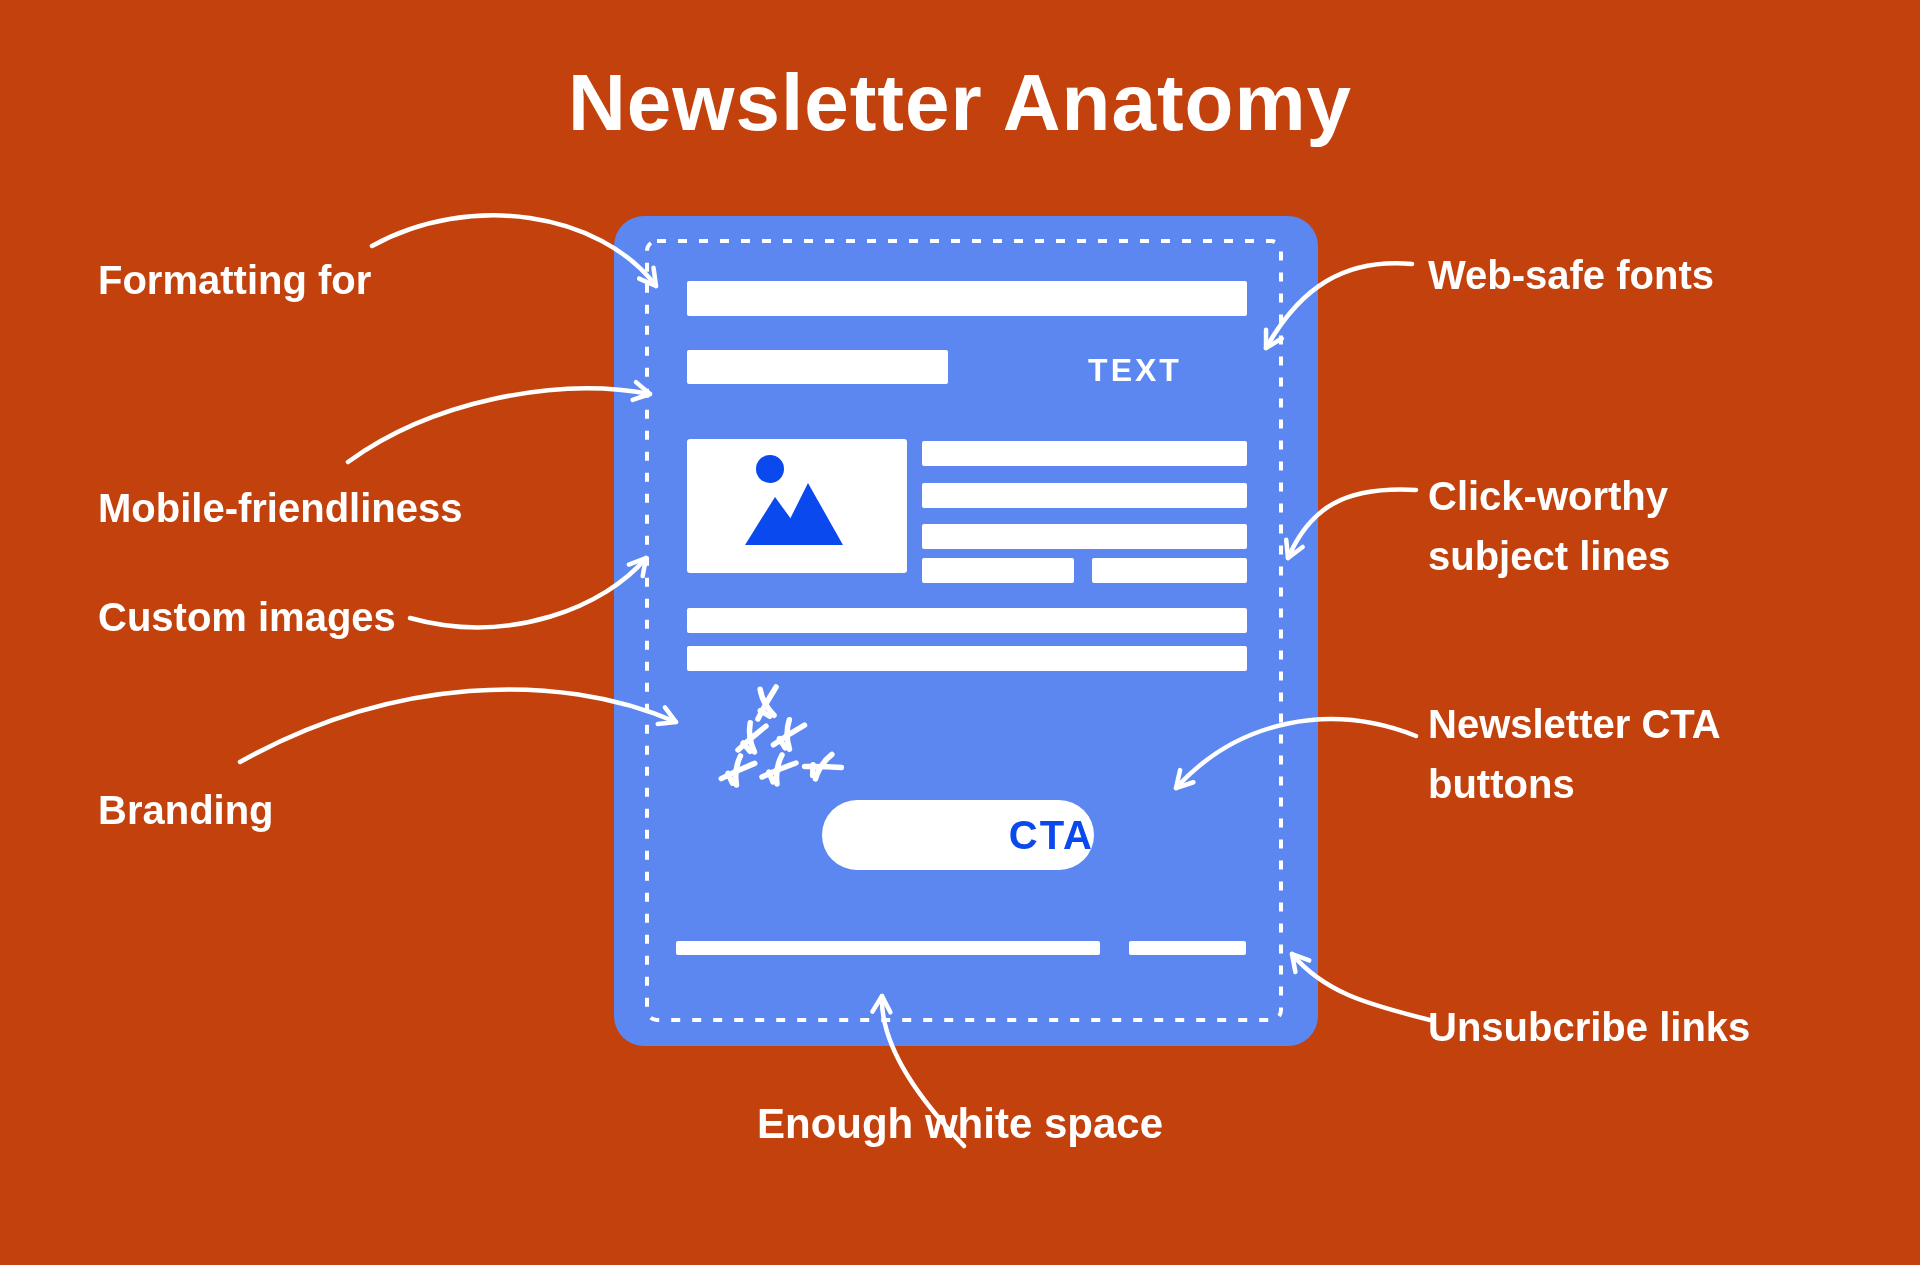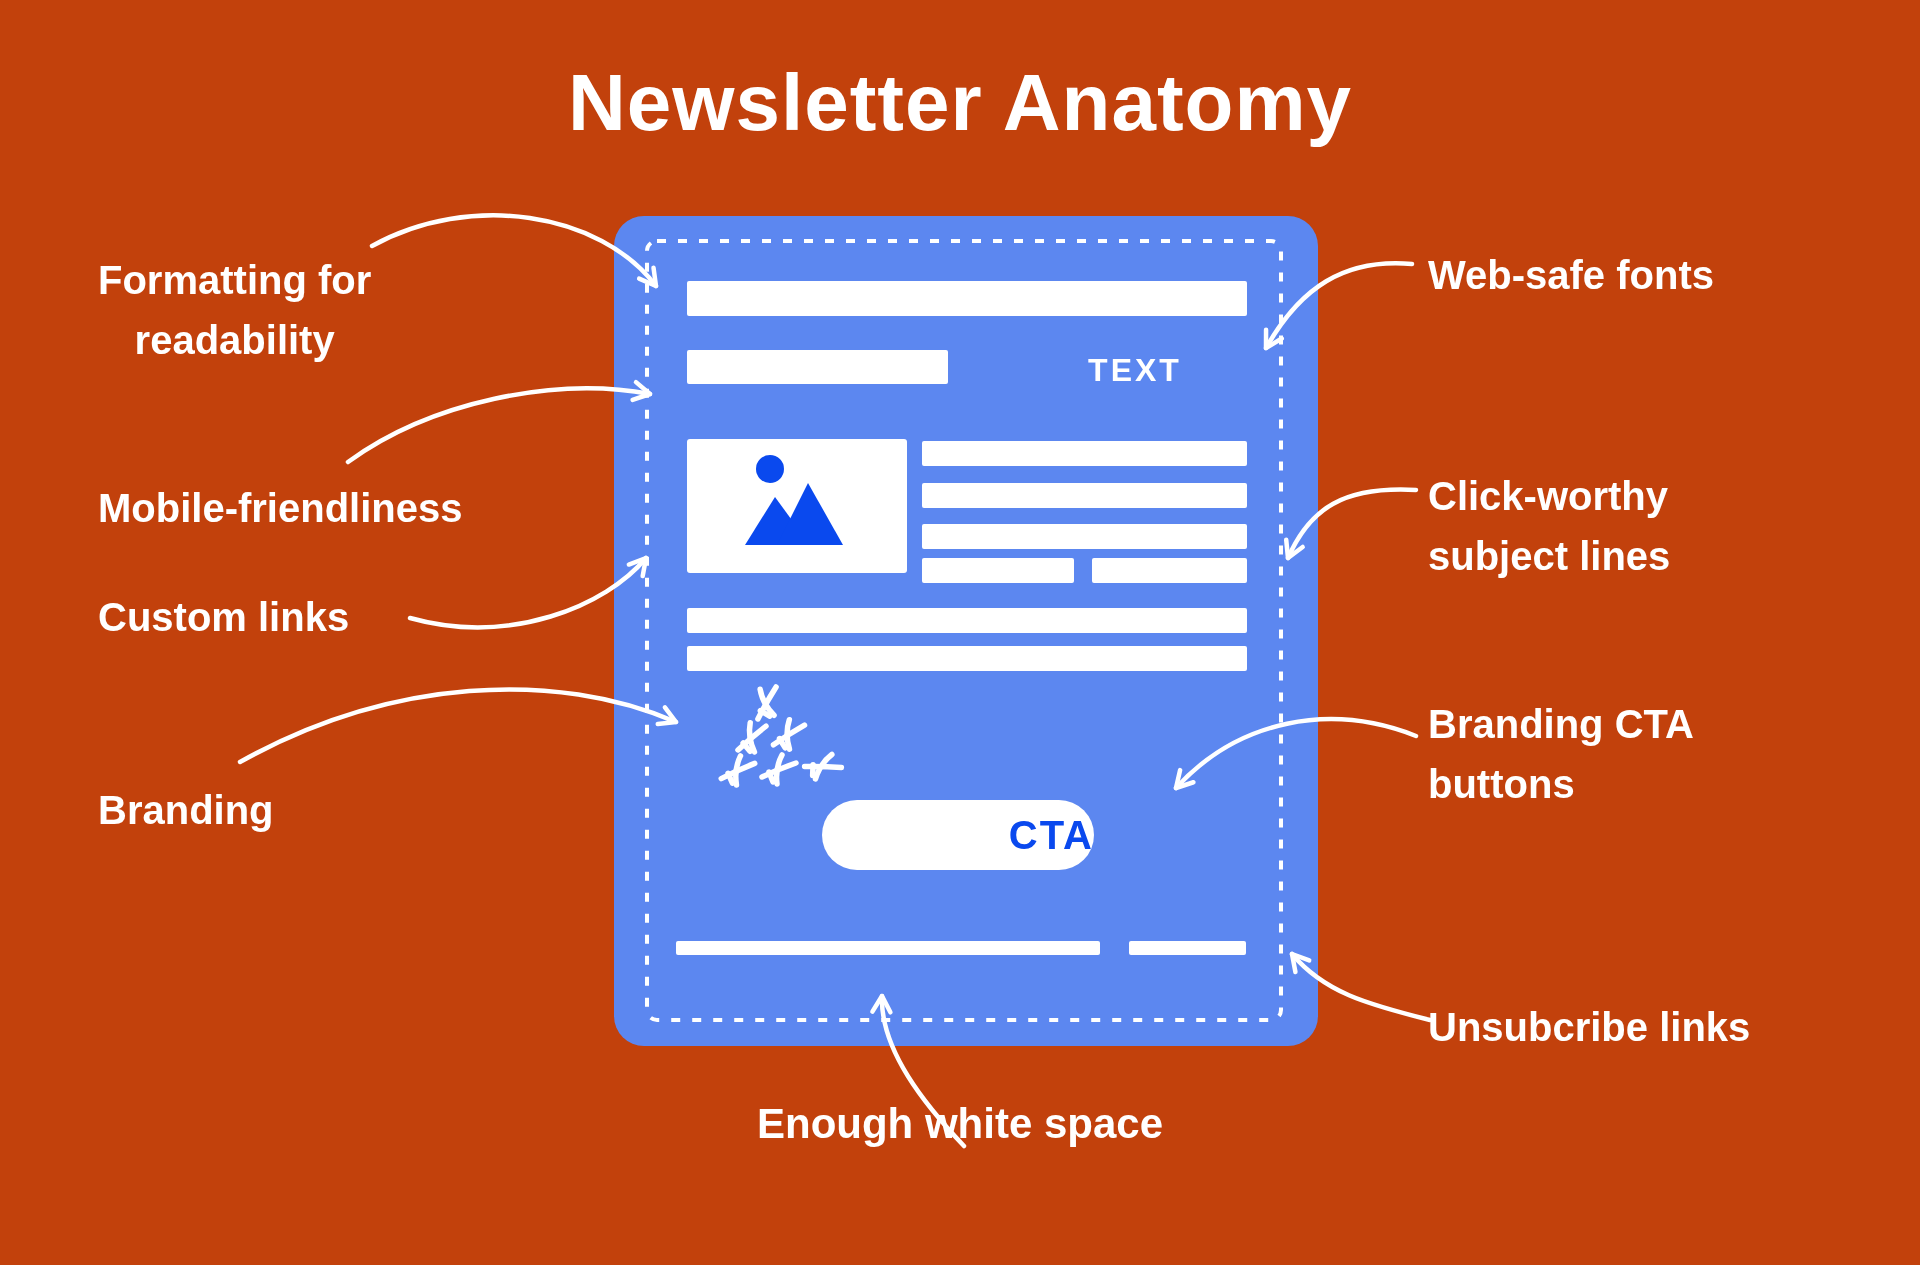--- a/index.html
+++ b/index.html
@@ -86,33 +86,32 @@
 
   <div class="abs cta">
     <span>CTA</span>
   </div>
 
   <div class="whitebar" style="left:676px;top:941px;width:424px;height:14px;"></div>
   <div class="whitebar" style="left:1129px;top:941px;width:117px;height:14px;"></div>
 
   <div class="abs label" style="left:98px;top:250px;text-align:center;">
     <span class="line">Formatting for</span>
-    <span class="line">readability</span>
   </div>
   <div class="abs label" style="left:98px;top:478px;">Mobile-friendliness</div>
-  <div class="abs label" style="left:98px;top:587px;">Custom links</div>
+  <div class="abs label" style="left:98px;top:587px;">Custom images</div>
   <div class="abs label" style="left:98px;top:780px;">Branding</div>
 
   <div class="abs label" style="left:1428px;top:245px;">Web-safe fonts</div>
   <div class="abs label" style="left:1428px;top:466px;">
     <span class="line">Click-worthy</span>
     <span class="line">subject lines</span>
   </div>
   <div class="abs label" style="left:1428px;top:694px;">
-    <span class="line">Branding CTA</span>
+    <span class="line">Newsletter CTA</span>
     <span class="line">buttons</span>
   </div>
   <div class="abs label" style="left:1428px;top:997px;">Unsubcribe links</div>
 
   <div class="abs bottom-label">Enough white space</div>
 
   <svg class="overlay" viewBox="0 0 1920 1265">
     <defs>
       <marker id="ah" markerUnits="userSpaceOnUse" markerWidth="30" markerHeight="30" refX="20" refY="13" orient="auto">
         <path d="M4,4 L20,13 L4,22" fill="none" stroke="#ffffff" stroke-width="4.5" stroke-linecap="round" stroke-linejoin="round"></path>

